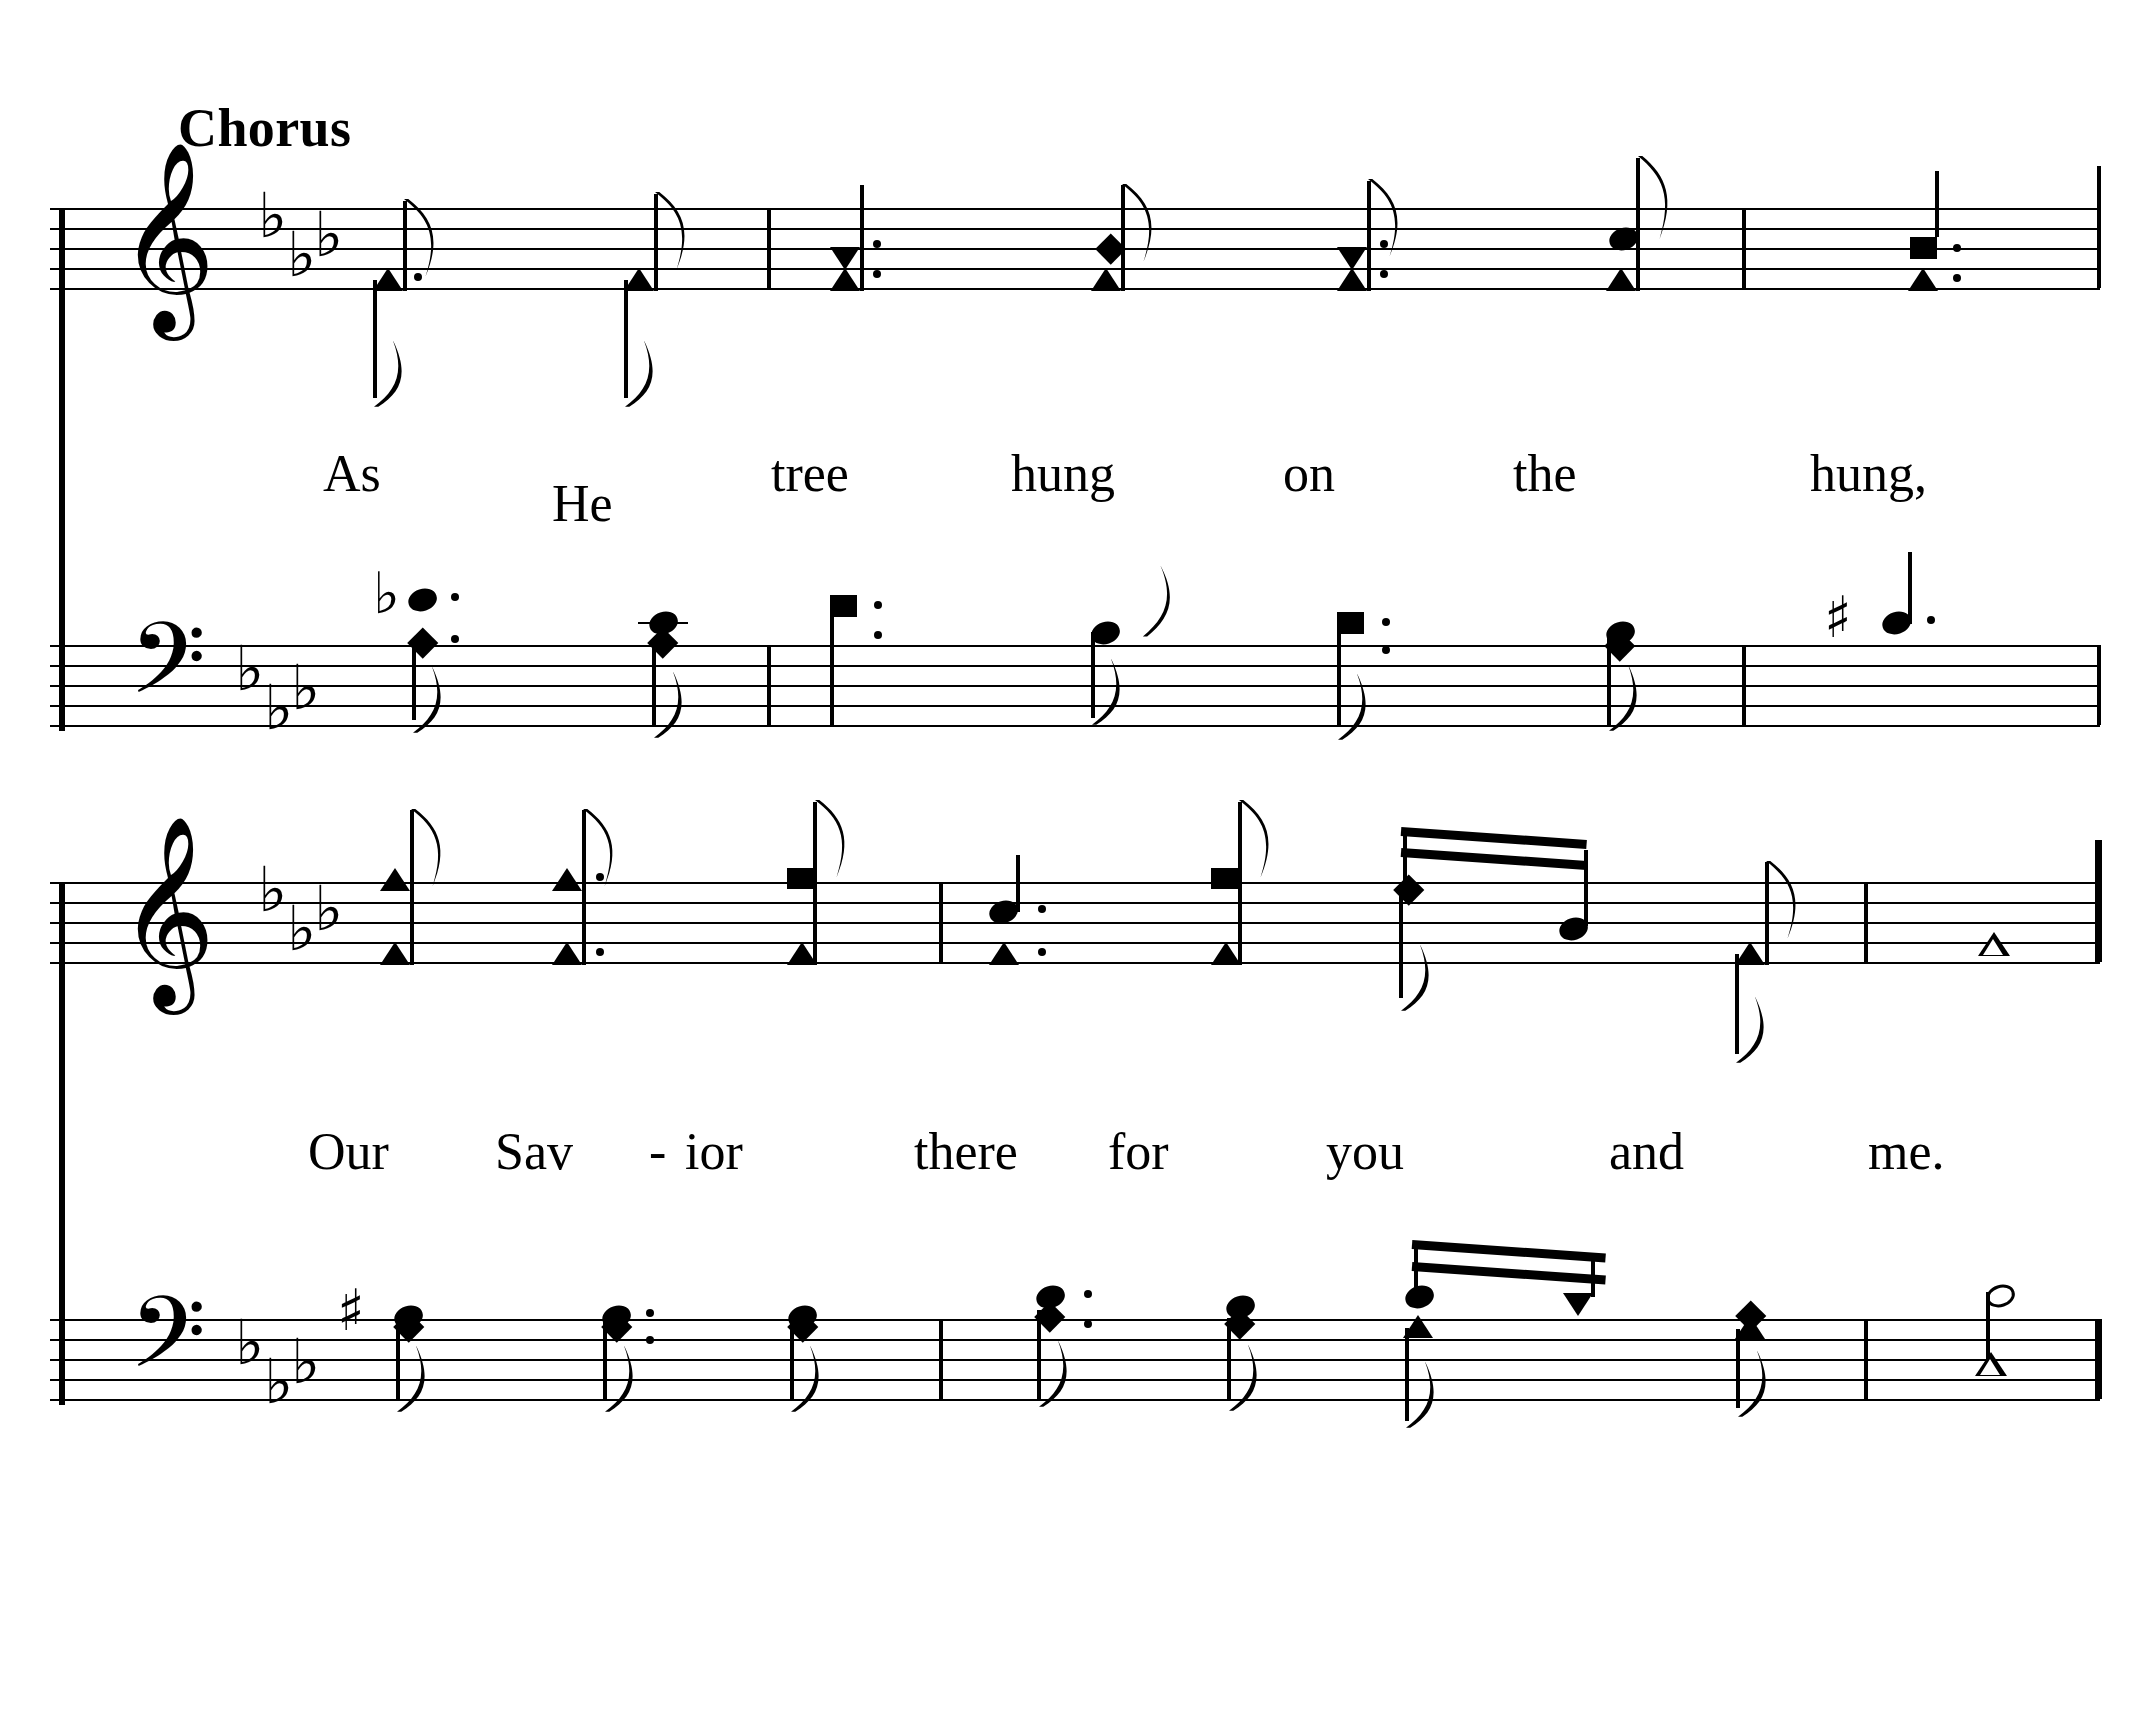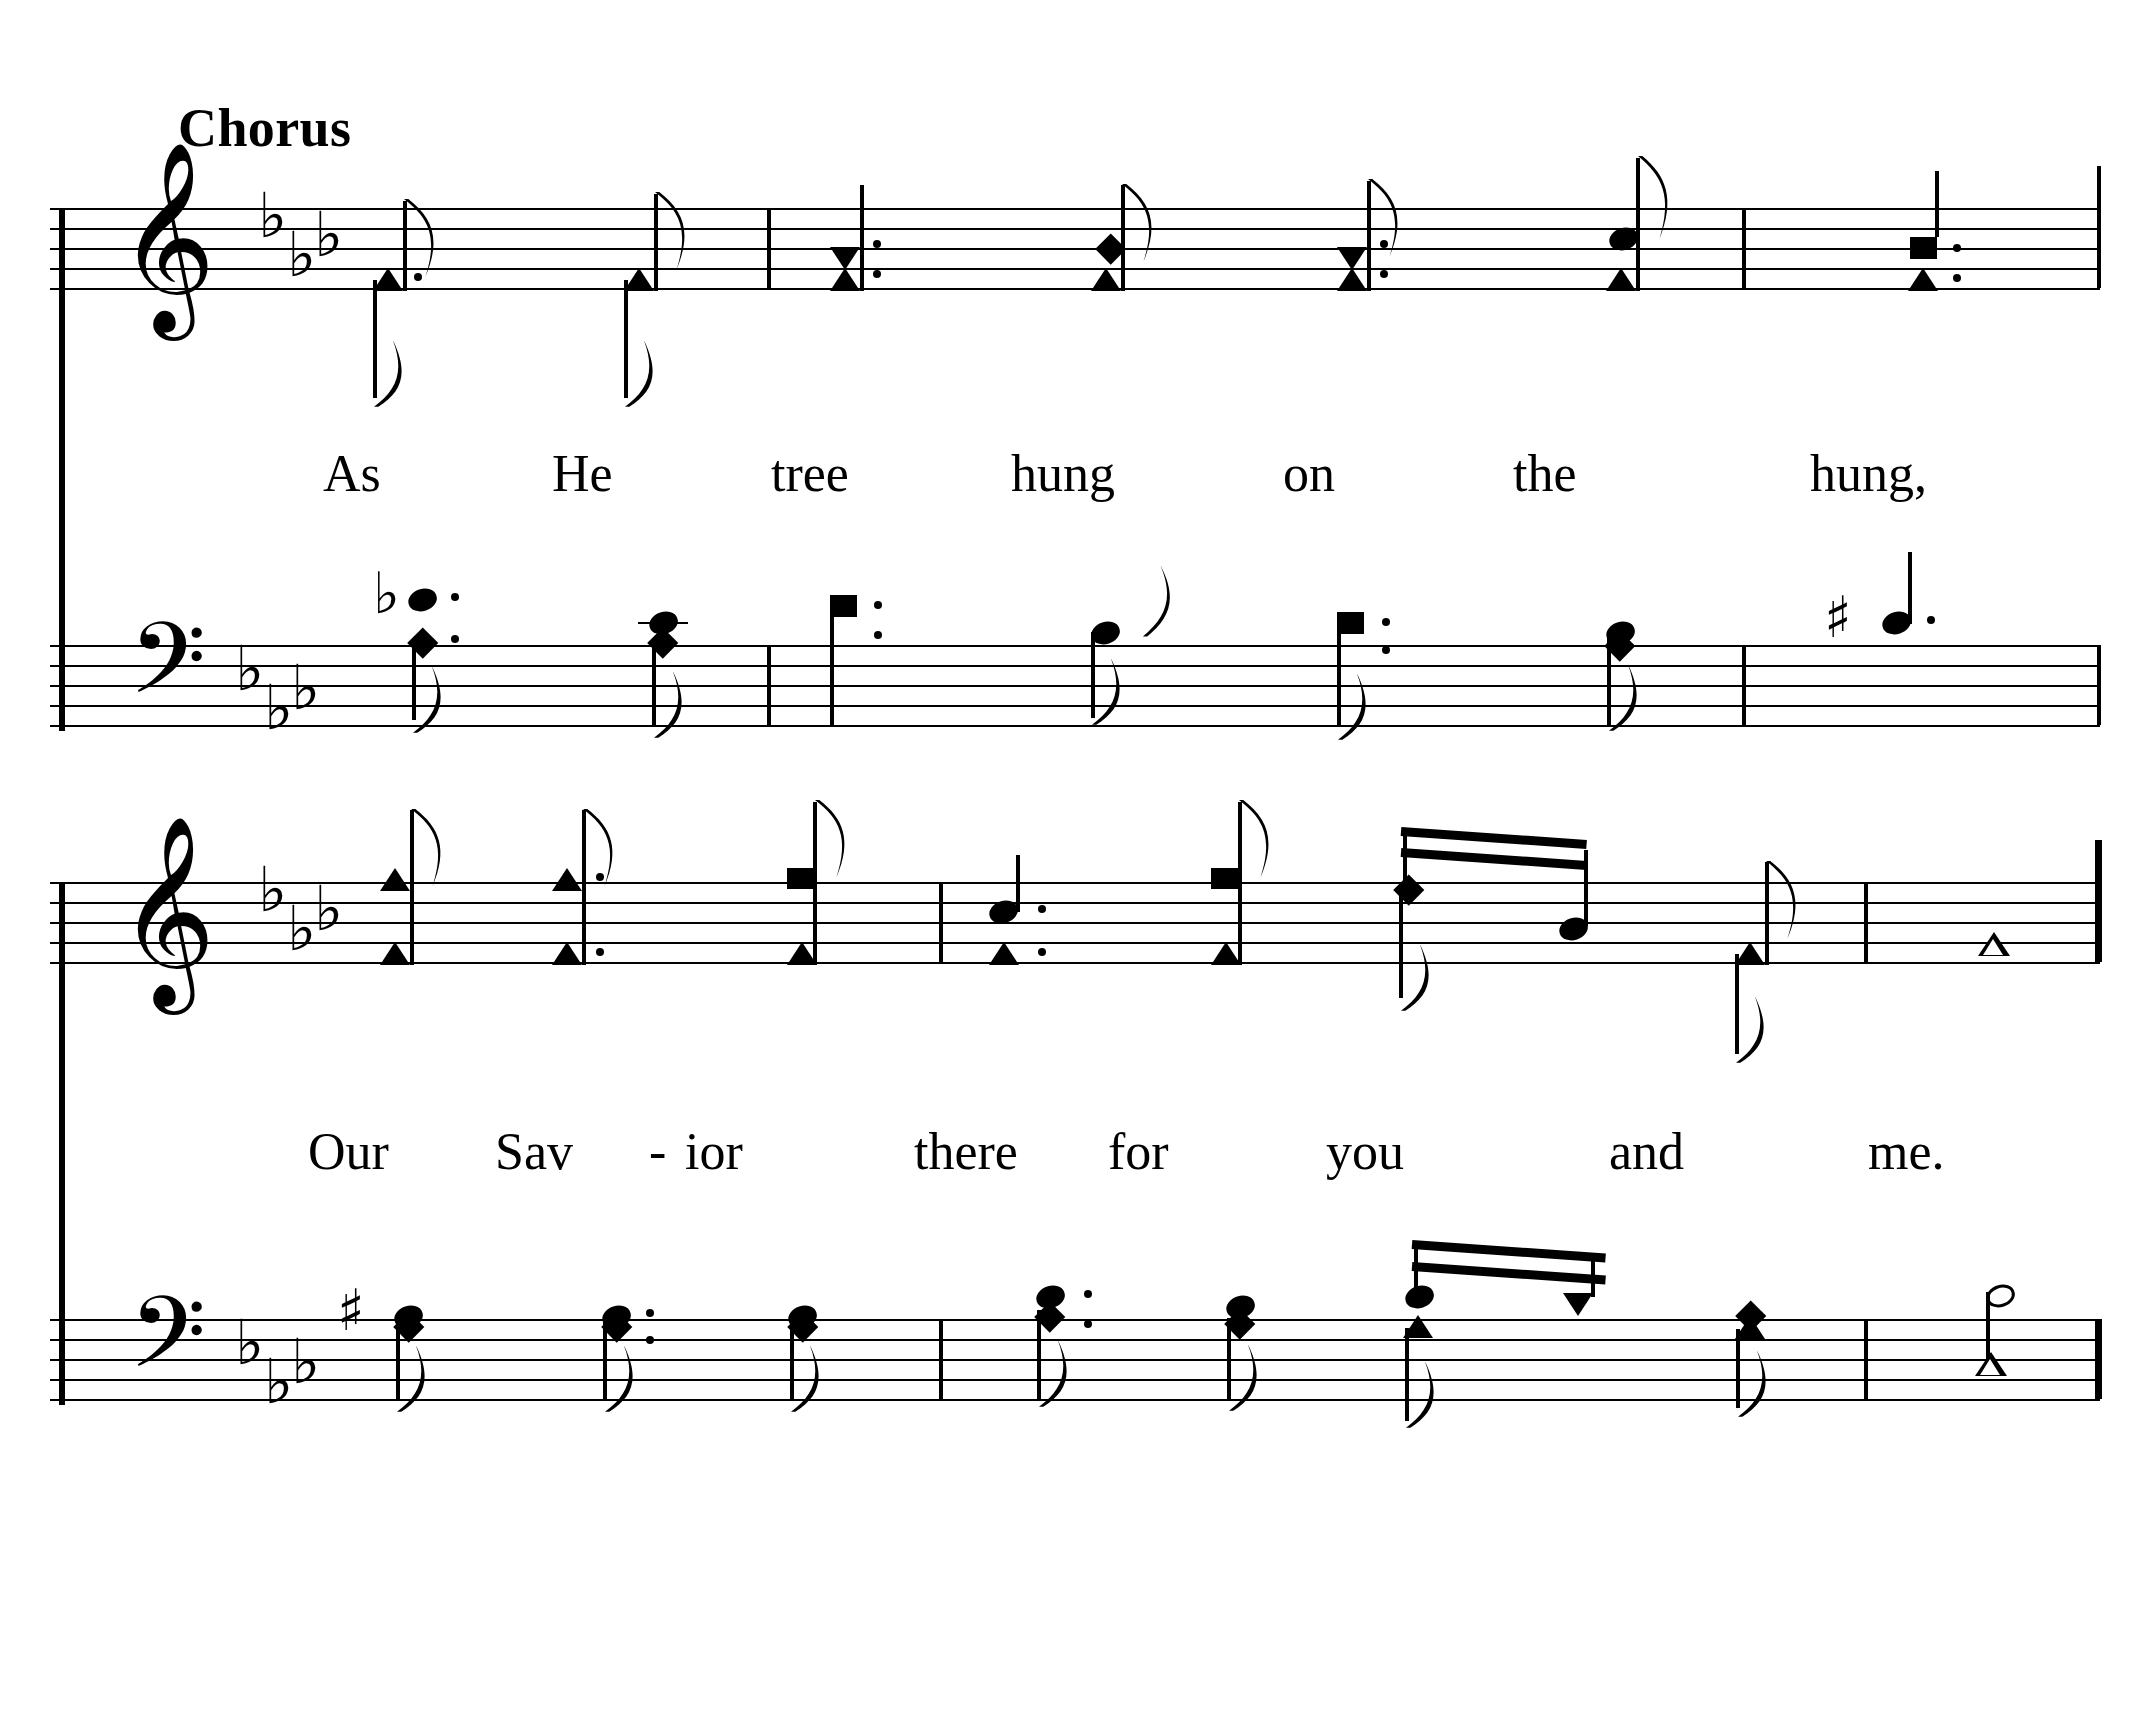--- a/index.html
+++ b/index.html
@@ -405,21 +405,21 @@
       <div class="nh nh-oval" style="left:1832px; top:-33px;"></div>
       <div class="dot" style="left:1877px; top:-29px;"></div>
       <div class="stem" style="left:1858px; top:-93px; height:72px;"></div>
 
       <div class="barline" style="left:2047px; top:0; height:80px;"></div>
     </div>
   </div>
 
   <div class="lyric-line" style="top:444px;">
     <span class="lyric" style="left:323px;">As</span>
-    <span class="lyric" style="left:552px;">He</span>
+    <span class="lyric" style="left:552px;margin-top:30px;">He</span>
     <span class="lyric" style="left:771px;">tree</span>
     <span class="lyric" style="left:1011px;">hung</span>
     <span class="lyric" style="left:1283px;">on</span>
     <span class="lyric" style="left:1513px;">the</span>
     <span class="lyric" style="left:1810px;">hung,</span>
   </div>
 
   <div class="system" style="top:0;">
 
     <div class="left-barline" style="left:8.6px; top:882px; height:523px;"></div>

